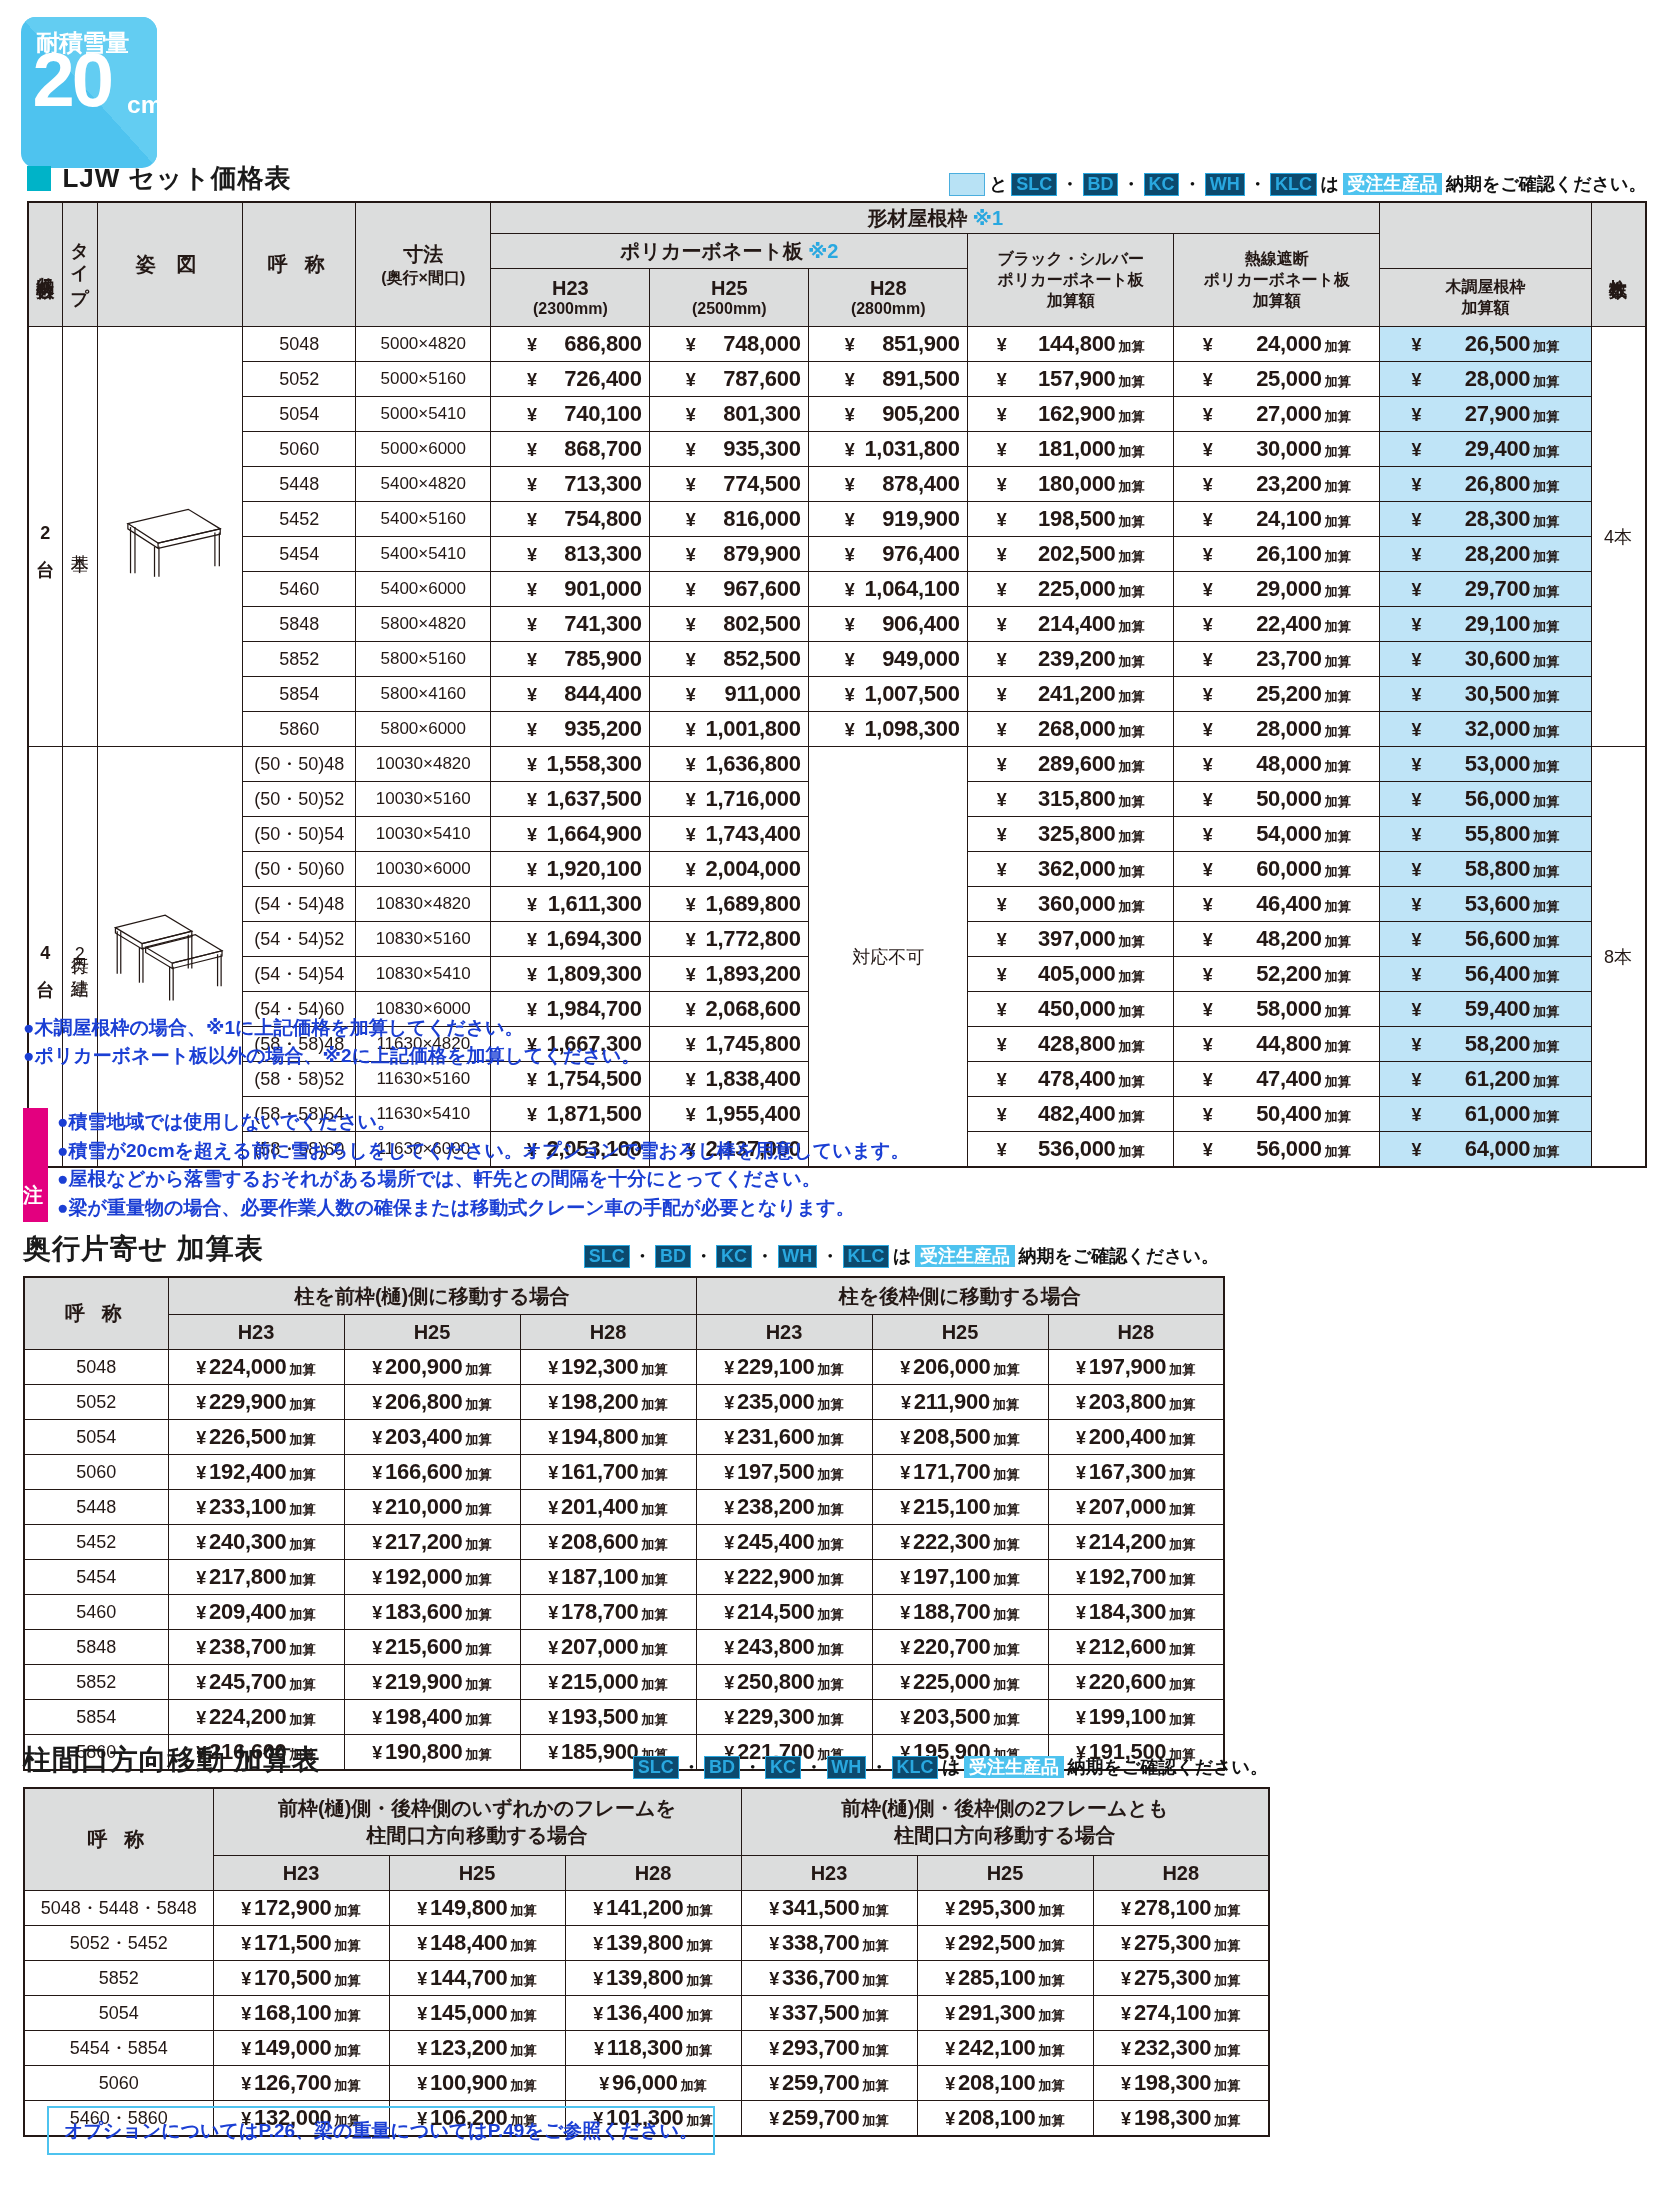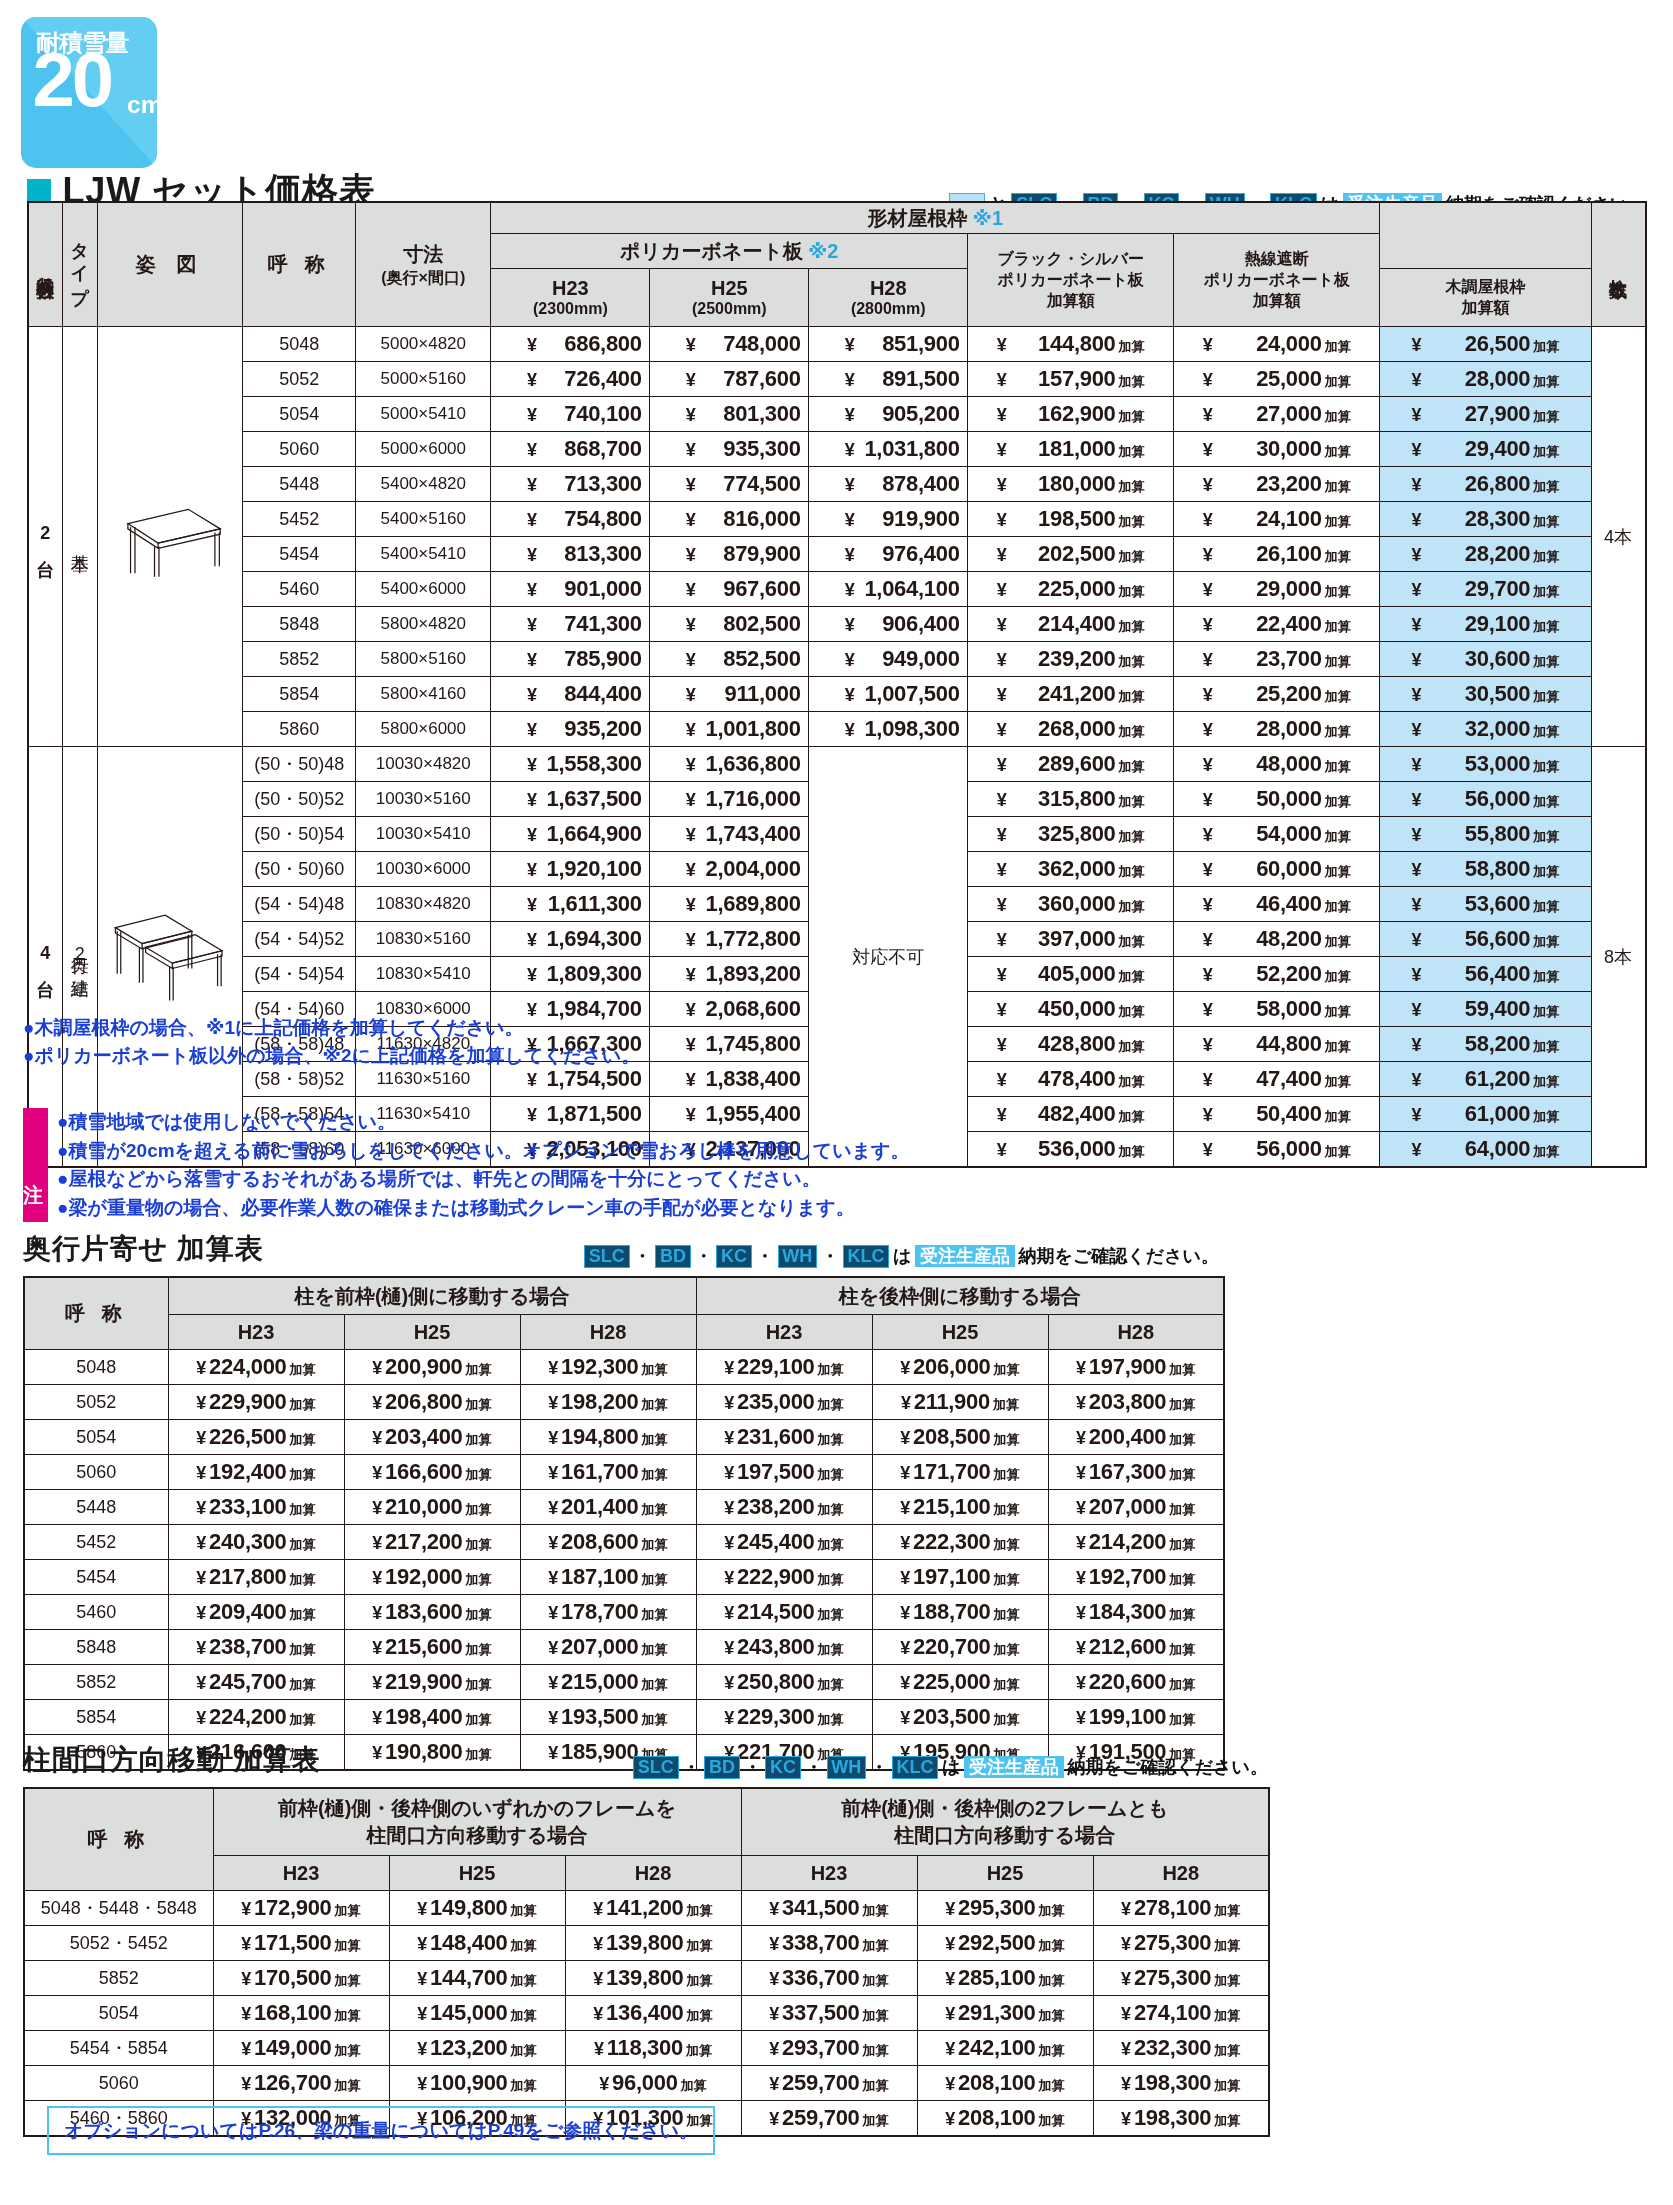--- a/index.html
+++ b/index.html
@@ -42,21 +42,21 @@
     letter-spacing:-2.8px;
   }
   .snow-badge .t3{
     position:absolute; left:106px; top:74px;
     font-size:24.6px; font-weight:bold; color:#fff;
   }
 
   
   .sec-head{
     display:flex; align-items:center; gap:11.4px;
-    font-size:36px; font-weight:bold; letter-spacing:0.9px;margin-top:6px;
+    font-size:26px; font-weight:bold; letter-spacing:0.9px;
   }
   .sec-head .sq{
     width:24.6px;height:24.6px;background:#00b3c8;display:inline-block;
   }
   .sub-head{
     font-size:28px; font-weight:bold; letter-spacing:0.9px;
   }
 
   
   .legend{

